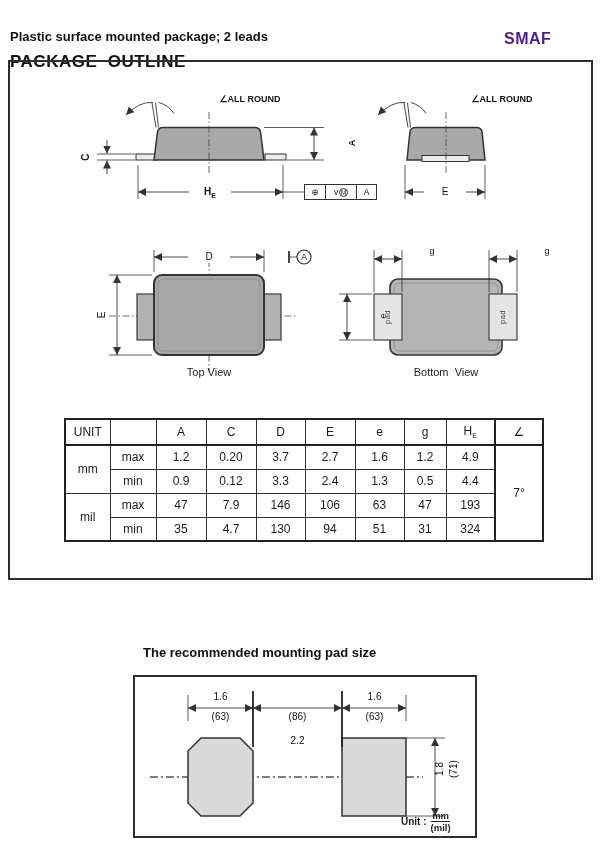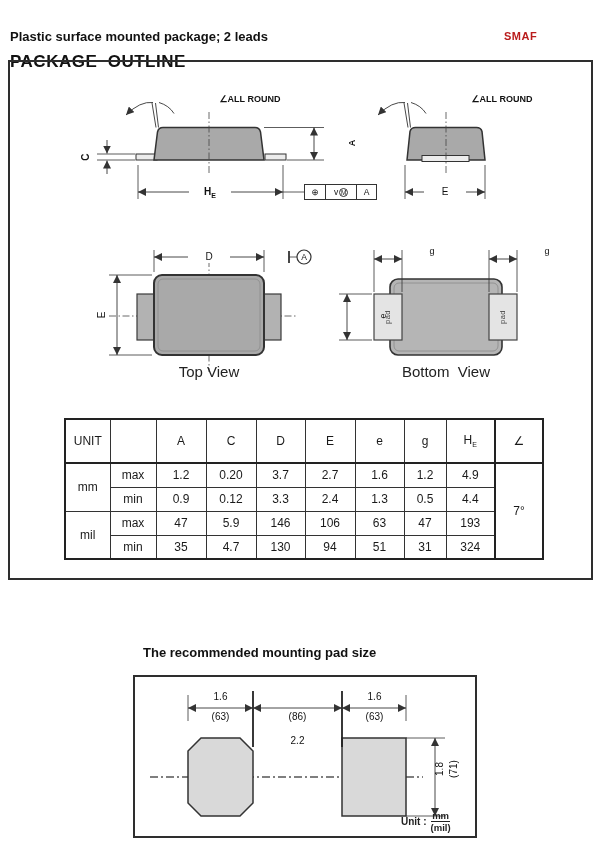--- a/index.html
+++ b/index.html
@@ -4,21 +4,21 @@
 <style>
   * { margin:0; padding:0; box-sizing:border-box; }
   html,body { background:#fff; }
   .page {
     position:relative; width:601px; height:843px; background:#fff;
     font-family:"Liberation Sans", sans-serif; color:#111; overflow:hidden;
   }
   .abs { position:absolute; }
   .hdr-title { left:10px; top:4px; font-size:17px; font-weight:bold; letter-spacing:.5px; white-space:pre;margin-top:48px; }
   .hdr-sub   { left:10px; top:29px; font-size:13px; font-weight:bold; }
-  .hdr-code  { left:504px; top:30px; font-size:11px; font-weight:bold; color:#b91c1c; letter-spacing:.5px; }
+  .hdr-code  { left:504px; top:30px; font-size:16px; font-weight:bold; color:#4c1d95; letter-spacing:.5px; }
 
   .main-box { left:8px; top:60px; width:585px; height:520px; border:2px solid #2e2e2e; }
   .pad-box  { left:133px; top:675px; width:344px; height:163px; border:2px solid #2e2e2e; }
   .pad-title{ left:143px; top:645px; font-size:13px; font-weight:bold; }
 
   svg { position:absolute; left:0; top:0; }
   .body   { fill:#a9a9a9; stroke:#333; stroke-width:1.5; }
   .body2  { fill:#a9a9a9; stroke:#333; stroke-width:2; }
   .body3  { fill:#b5b5b5; stroke:#333; stroke-width:1.6; }
   .inner  { fill:none; stroke:#8a8a8a; stroke-width:.8; }
@@ -33,35 +33,35 @@
   .tick   { stroke:#222; stroke-width:1.8; fill:none; }
   .cl     { stroke:#444; stroke-width:.8; stroke-dasharray:7 2.5 1.5 2.5; fill:none; }
   .cl2    { stroke:#555; stroke-width:1.4; stroke-dasharray:8 3 2 3; fill:none; }
   .circ   { fill:#fff; stroke:#333; stroke-width:1.2; }
 
   .lbl { position:absolute; font-size:10px; color:#111; text-align:center; line-height:12px; white-space:pre; }
   .sm  { font-size:9px;margin-left:44px; }
   .bold{ font-weight:bold; }
   .onln{ background:#fff; padding:0 2px; }
   .rot { width:16px; height:16px; display:flex; align-items:center; justify-content:center; transform:rotate(-90deg); }
-  .cap { font-size:15px; color:#222; }
+  .cap { font-size:11px; color:#222; }
   .padtxt { font-size:7.5px; color:#444; letter-spacing:.5px; }
   sub { font-size:7px; }
 
   .fcf { position:absolute; display:flex; height:16px; background:#fff; }
   .fcf .cell { border:1px solid #333; border-left-width:0; display:flex; align-items:center; justify-content:center;
                font-size:8.5px; height:16px; }
   .fcf .cell:first-child { border-left-width:1px; }
   .mcirc { display:inline-flex; width:9px; height:9px; border:1px solid #333; border-radius:50%;
            font-size:6.5px; align-items:center; justify-content:center; margin-left:1px; }
 
   table.dims { position:absolute; left:54px; top:356px; border-collapse:collapse; table-layout:fixed;
                width:478px; border:2px solid #222; font-size:12px; color:#1a1a1a; }
   table.dims td { border:1px solid #333; text-align:center; height:24px; padding:0; }
-  table.dims tr.hd td { height:44px; border-bottom:2px solid #222; }
+  table.dims tr.hd td { height:26px; border-bottom:2px solid #222; }
   table.dims td.ang { border-left:2px solid #222; }
 
   .fr { display:flex; flex-direction:column; align-items:center; font-size:9.5px; font-weight:bold; line-height:11px; color:#222; }
   .fr .top { border-bottom:1px solid #222; padding:0 1px; }
   .unitrow { position:absolute; display:flex; align-items:center; gap:4px; font-size:10px; font-weight:bold; color:#222; }
 </style>
 </head>
 <body>
 
 <div class="page">
@@ -221,21 +221,21 @@
         <td>3.3</td>
         <td>2.4</td>
         <td>1.3</td>
         <td>0.5</td>
         <td>4.4</td>
       </tr>
       <tr>
         <td rowspan="2">mil</td>
         <td>max</td>
         <td>47</td>
-        <td>5.9</td>
+        <td>7.9</td>
         <td>146</td>
         <td>106</td>
         <td>63</td>
         <td>47</td>
         <td>193</td>
       </tr>
       <tr>
         <td>min</td>
         <td>35</td>
         <td>4.7</td>

